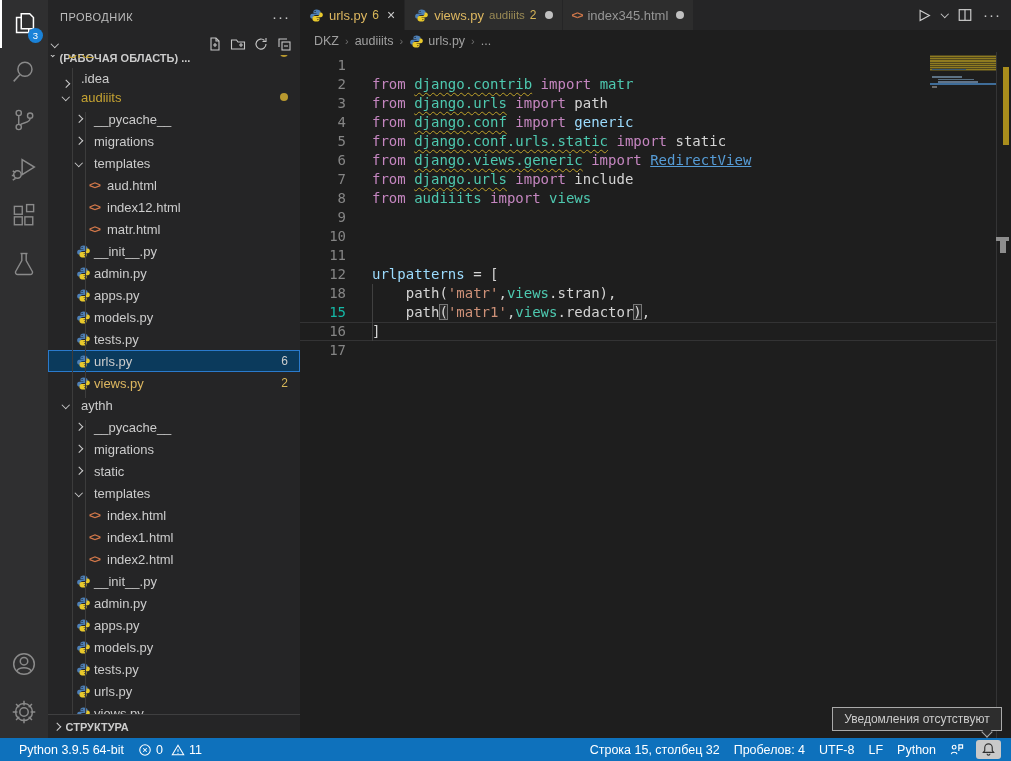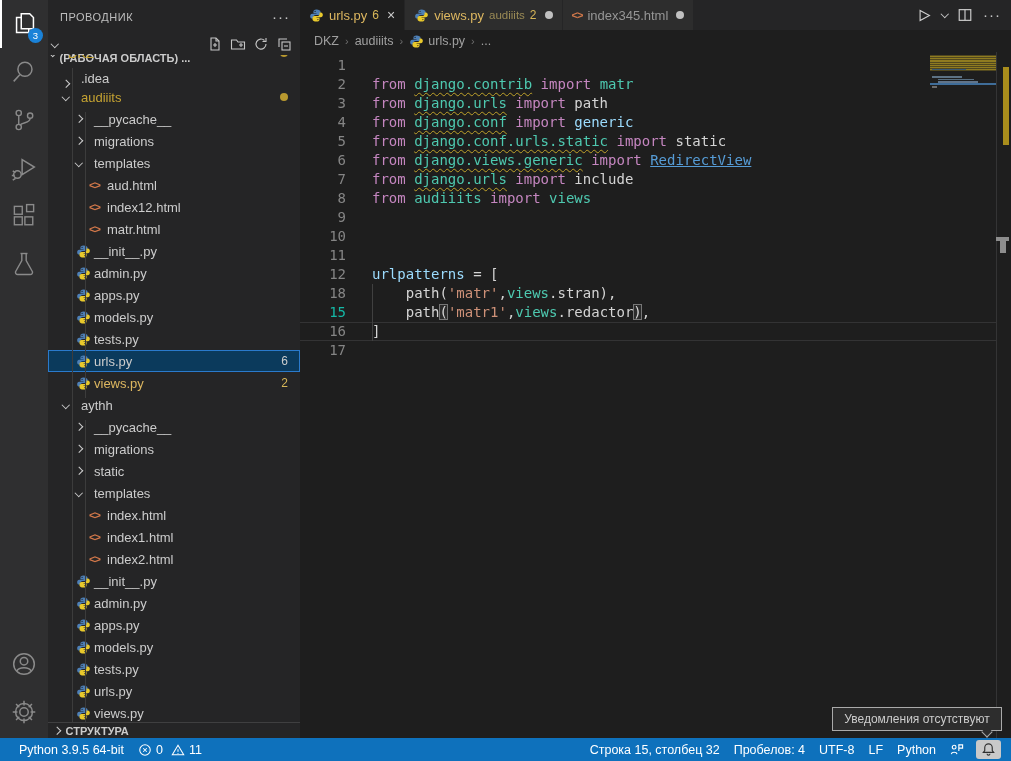--- a/index.html
+++ b/index.html
@@ -40,21 +40,21 @@
   .slot { width:18px; display:flex; align-items:center; justify-content:flex-start; flex:none; }
   .tree-label { white-space:nowrap; }
   .tree-label.gold { color:#c5a332; }
   .tree-label.warn { color:#ddb760; }
   .tree-badge { margin-left:auto; margin-right:12px; font-size:12px; color:#cccccc; }
   .tree-badge.warn { color:#d8b758; }
   .tree-dot { margin-left:auto; margin-right:12px; width:8px; height:8px; border-radius:50%; background:#b9992f; flex:none; }
   .html-ico { color:#d2784a; font-size:11px; font-weight:bold; letter-spacing:-1px; }
   .guide { position:absolute; width:1px; background:#3c3c3c; }
 
-  .outline-row { position:absolute; bottom:0; left:0; right:0; height:16px; background:#252526;
+  .outline-row { position:absolute; bottom:0; left:0; right:0; height:24px; background:#252526;
     border-top:1px solid rgba(255,255,255,.12); display:flex; align-items:center; gap:6px; padding-left:6px;
     font-size:11px; font-weight:bold; color:#cccccc; cursor:pointer; }
 
   
   .editor-col { flex:1; position:relative; background:#1e1e1e; }
   .tabbar { height:30px; background:#252526; display:flex; align-items:stretch; }
   .tab { display:flex; align-items:center; gap:5px; padding:0 9px; background:#2d2d2d; border-right:1px solid #252526;
     font-size:13px; color:#969696; cursor:pointer; white-space:nowrap; }
   .tab.active { background:#1e1e1e; }
   .tab .t-label.warn { color:#ddb760; }

